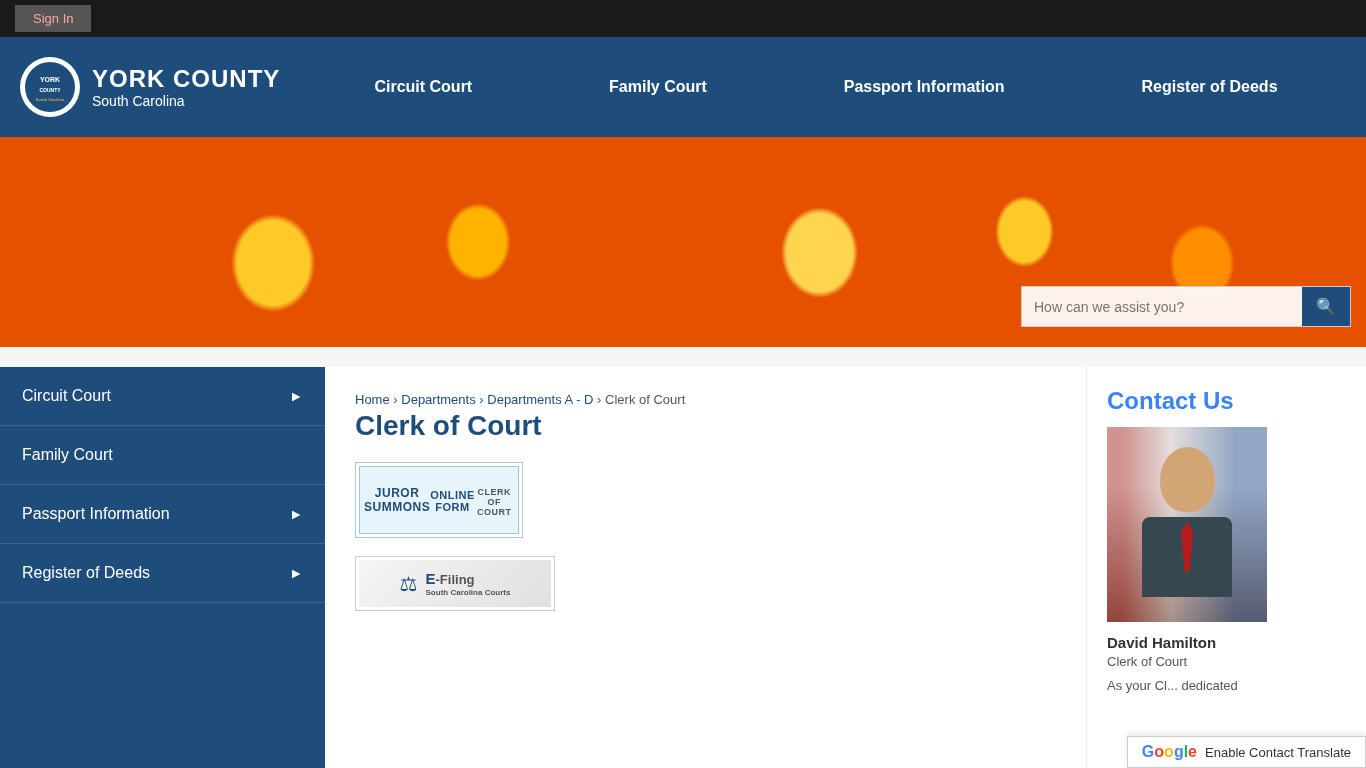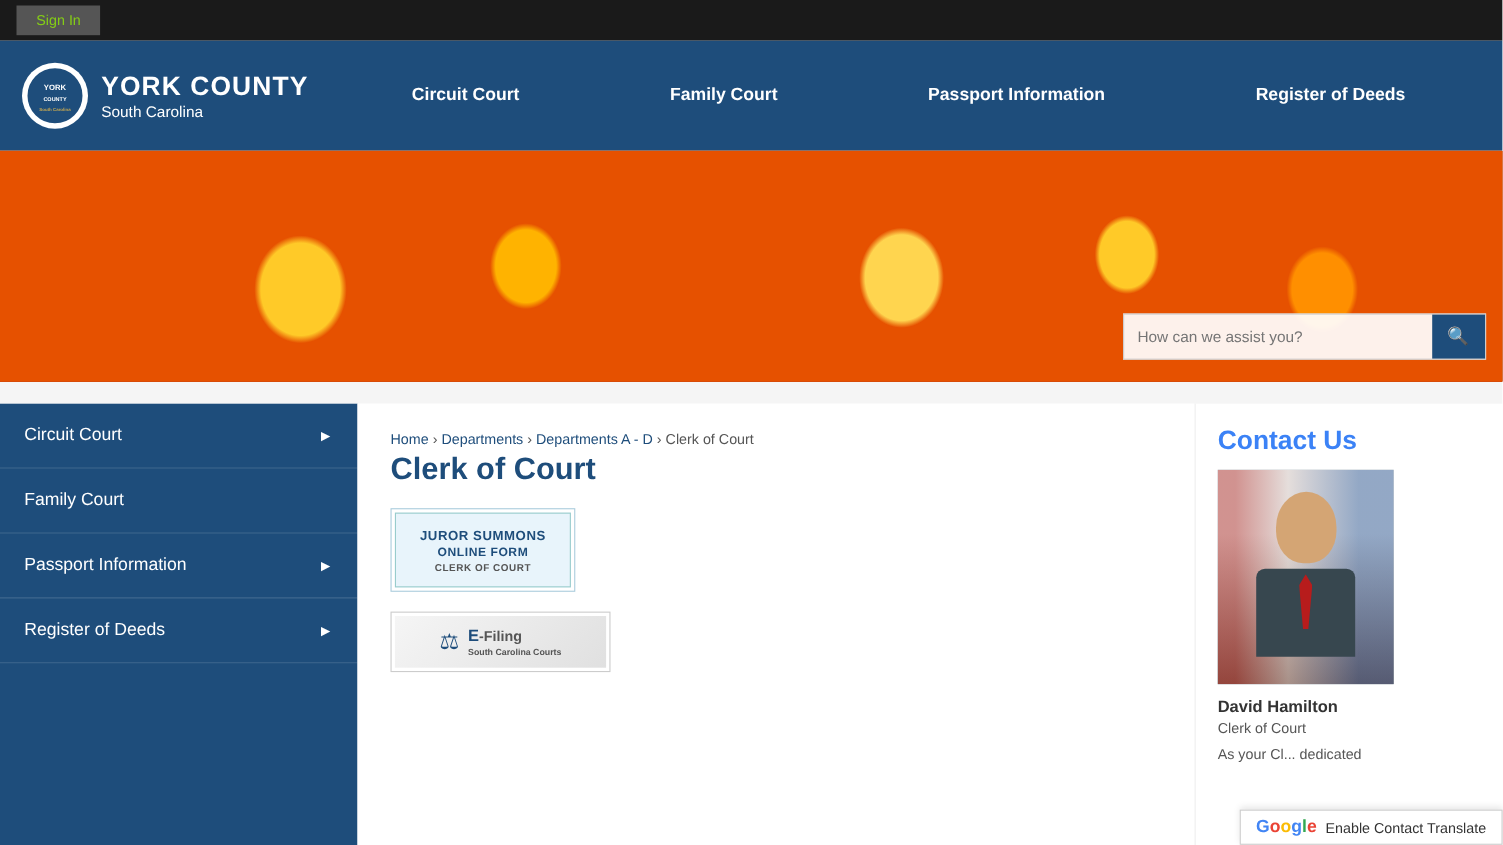--- a/index.html
+++ b/index.html
@@ -11,21 +11,21 @@
       color: #fff;
       padding: 5px 15px;
       font-size: 13px;
       display: flex;
       justify-content: space-between;
       align-items: center;
     }
     .top-bar a { color: #4fc3f7; text-decoration: none; font-weight: bold; }
     .sign-in-btn {
       background: #555;
-      color: #84cc16;
+      color: #fca5a5;
       border: none;
       padding: 6px 18px;
       font-size: 13px;
       cursor: pointer;
     }
 
     
     .header {
       background: #1e4d7b;
       display: flex;
@@ -169,21 +169,21 @@
       font-weight: bold;
       color: #1e4d7b;
       margin-bottom: 20px;
     }
     .juror-card {
       background: #e8f4fb;
       border: 1px solid #9cc;
       width: 160px;
       height: 68px;
       display: flex;
-      flex-direction: column;
+      flex-direction: row;
       align-items: center;
       justify-content: center;
       font-size: 11px;
       font-weight: bold;
       color: #1e4d7b;
       text-align: center;
       padding: 4px;
       letter-spacing: 0.5px;
     }
     .juror-card .line1 { font-size: 12px; }

